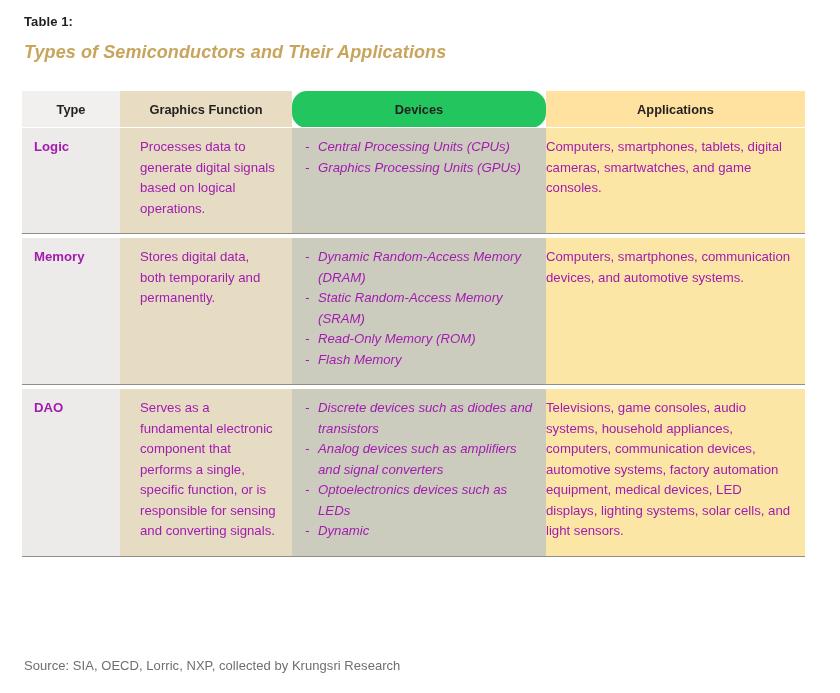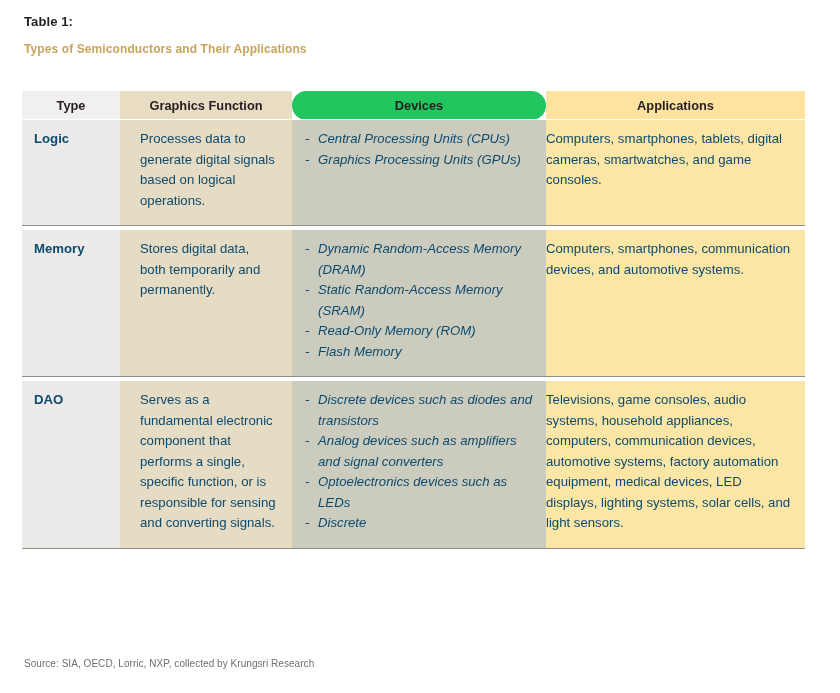--- a/index.html
+++ b/index.html
@@ -27,24 +27,25 @@
     top: 14px;
     font-size: 13px;
     font-weight: bold;
     letter-spacing: 0.1px;
     color: #231f20;
   }
   .table-title {
     position: absolute;
     left: 24px;
     top: 42px;
-    font-size: 12px;
+    font-size: 18px;
     font-weight: bold;
     letter-spacing: 0.1px;
     color: #c8a45c;
+    font-style: italic;
   }
   .tbl {
     position: absolute;
     left: 22px;
     top: 91px;
     width: 783px;
     border-collapse: collapse;
     table-layout: fixed;
   }
   .tbl td, .tbl th {
@@ -52,38 +53,38 @@
     padding: 0;
     margin: 0;
   }
   col.c-type      { width: 98px; }
   col.c-function  { width: 172px; }
   col.c-devices   { width: 254px; }
   col.c-apps      { width: 259px; }
 
   
   .hdr th {
-    height: 28px;
+    height: 36px;
     font-size: 12.8px;
     font-weight: bold;
     text-align: center;
     vertical-align: middle;
     color: #231f20;
     border-bottom: 1.5px solid #ffffff;
   }
   .hdr .h-type { background: #f1f0ee; }
   .hdr .h-func { background: #e8dcc3; }
   .hdr .h-dev  { background: #22c55e; border-radius: 15px; }
   .hdr .h-app  { background: #ffe2a0; text-align: center; }
 
   
   .bd td {
     font-size: 13.2px;
     line-height: 20.5px;
-    color: #0c4a6e;
+    color: #a21caf;
     padding: 9px 10px 14px 10px;
   }
   .bd td.cell-type {
     background: #ecebe9;
     font-weight: bold;
     padding-left: 12px;
   }
   .bd td.cell-func {
     background: #e6dcc4;
     padding-left: 20px;
@@ -129,21 +130,21 @@
     content: "-";
     position: absolute;
     left: 2px;
     top: 0;
   }
 
   .source {
     position: absolute;
     left: 24px;
     top: 658px;
-    font-size: 10px;
+    font-size: 13px;
     color: #6f6f6f;
     letter-spacing: 0.05px;
   }
 </style>
 </head>
 <body>
 
 <div class="page">
 
   <div class="table-label">Table 1:</div>
@@ -200,21 +201,21 @@
       </tr>
 
       <tr>
         <td class="cell-type">DAO</td>
         <td class="cell-func">Serves as a fundamental electronic component that performs a single, specific function, or is responsible for sensing and converting signals.</td>
         <td class="cell-dev">
           <ul class="dev-list">
             <li>Discrete devices such as diodes and transistors</li>
             <li>Analog devices such as amplifiers and signal converters</li>
             <li>Optoelectronics devices such as LEDs</li>
-            <li>Discrete</li>
+            <li>Dynamic</li>
           </ul>
         </td>
         <td class="cell-app">Televisions, game consoles, audio systems, household appliances, computers, communication devices, automotive systems, factory automation equipment, medical devices, LED displays, lighting systems, solar cells, and light sensors.</td>
       </tr>
       <tr class="last-rule">
         <td colspan="4"></td>
       </tr>
 
     </tbody>
   </table>

